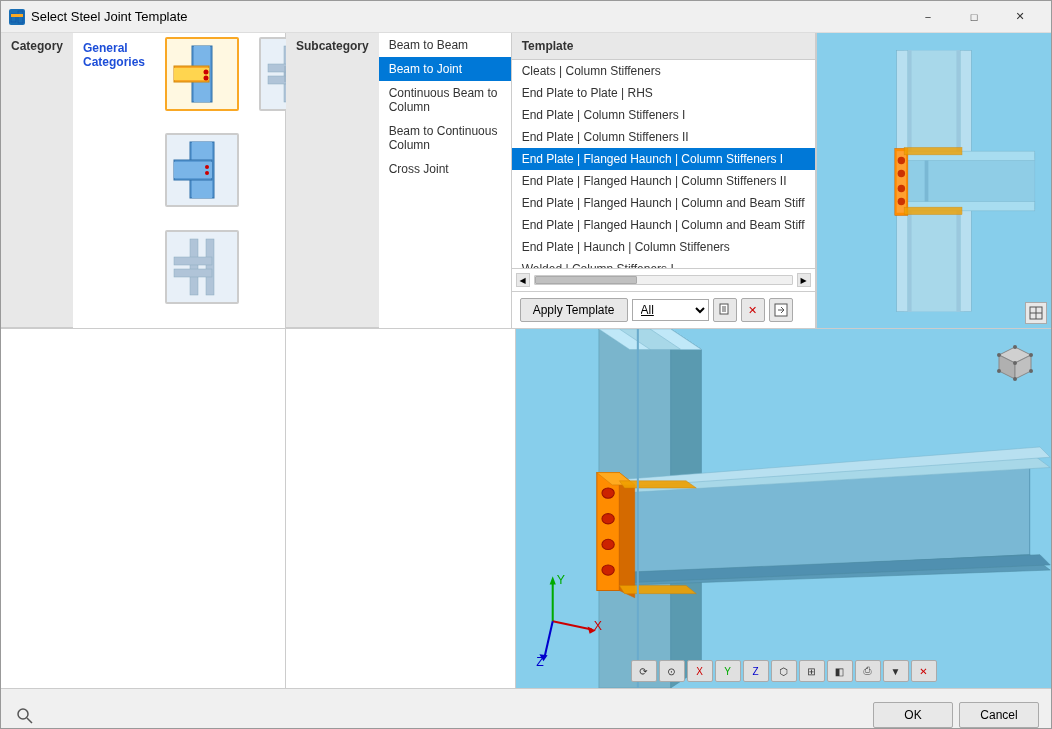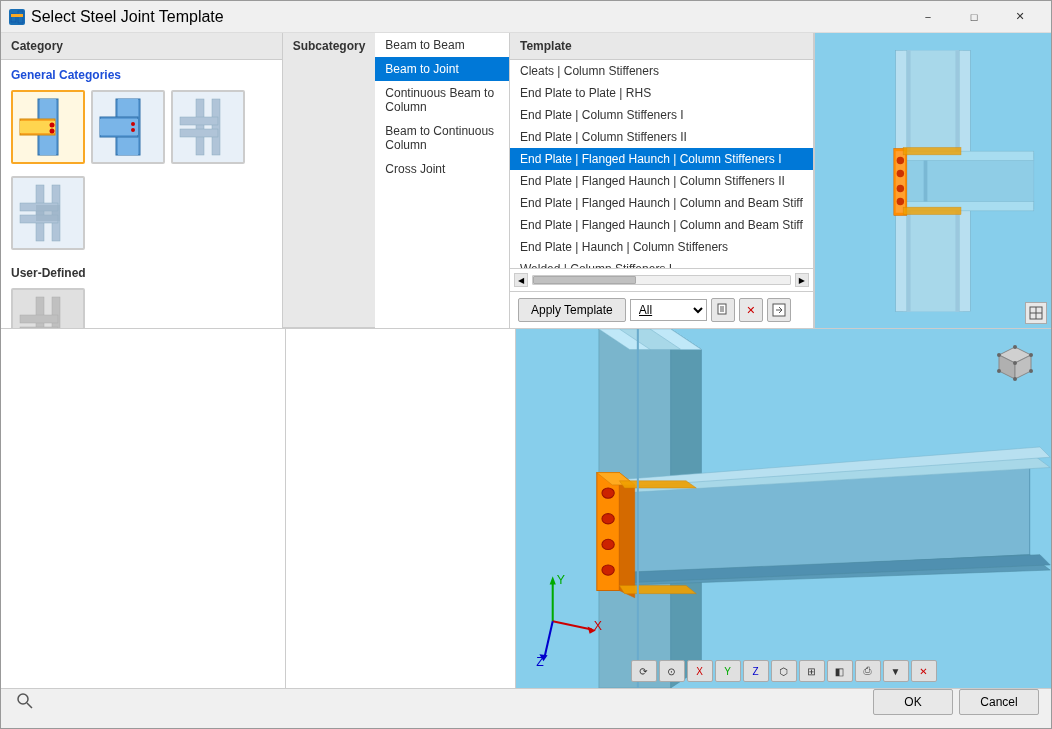--- a/index.html
+++ b/index.html
@@ -3,28 +3,28 @@
   <meta charset="utf-8">
   <style>
     * { box-sizing: border-box; margin: 0; padding: 0; font-family: 'Segoe UI', Arial, sans-serif; font-size: 12px; }
     body { background: #f0f0f0; width: 1052px; height: 729px; overflow: hidden; }
     
     .window { width: 1052px; height: 729px; background: #f0f0f0; border: 1px solid #999; display: flex; flex-direction: column; }
     
     .title-bar { background: #f0f0f0; height: 32px; display: flex; align-items: center; padding: 0 8px; border-bottom: 1px solid #ddd; flex-shrink: 0; }
     .title-bar-icon { width: 16px; height: 16px; margin-right: 6px; background: #1a6fb5; border-radius: 2px; display: flex; align-items: center; justify-content: center; }
     .title-bar-icon svg { width: 14px; height: 14px; }
-    .title-bar-text { flex: 1; font-size: 16px; color: #000; }
+    .title-bar-text { flex: 1; font-size: 13px; color: #000; }
     .title-bar-controls { display: flex; gap: 0; }
     .title-btn { width: 46px; height: 30px; border: none; background: transparent; cursor: pointer; display: flex; align-items: center; justify-content: center; font-size: 11px; color: #333; }
 
     .main-content { display: flex; flex: 1; overflow: hidden; }
 
     
-    .category-panel { width: 285px; background: white; border-right: 1px solid #ccc; display: flex; flex-direction: column; }
+    .category-panel { width: 285px; background: white; border-right: 1px solid #ccc; display: flex; flex-direction: row; }
     .panel-header { background: #e8e8e8; padding: 6px 10px; font-weight: 600; border-bottom: 1px solid #ccc; color: #333; }
     .category-section-title { padding: 8px 10px 4px; font-weight: 600; color: #1d4ed8; }
     .category-icons-row { display: flex; gap: 6px; padding: 4px 10px 8px; flex-wrap: wrap; }
     .category-icon-btn { width: 74px; height: 74px; border: 2px solid #ccc; background: #e8f0f8; cursor: pointer; display: flex; align-items: center; justify-content: center; border-radius: 2px; }
     .category-icon-btn.selected { border: 2px solid #f9a825; background: #fff8e1; }
     .category-icon-btn svg { width: 60px; height: 60px; }
     .user-defined-title { padding: 8px 10px 4px; font-weight: 600; color: #333; }
 
     
     .subcategory-panel { width: 230px; background: white; border-right: 1px solid #ccc; display: flex; }
@@ -56,21 +56,21 @@
     .bottom-left { width: 285px; background: white; border-right: 1px solid #ccc; }
     .bottom-mid { width: 230px; background: white; border-right: 1px solid #ccc; }
     .bottom-right { flex: 1; background: #87ceeb; position: relative; overflow: hidden; }
 
     
     .view-toolbar { position: absolute; bottom: 6px; left: 50%; transform: translateX(-50%); display: flex; gap: 2px; background: transparent; }
     .view-btn { width: 26px; height: 22px; background: #e0e0e0; border: 1px solid #aaa; cursor: pointer; display: flex; align-items: center; justify-content: center; font-size: 10px; border-radius: 2px; color: #333; }
     .view-cube { position: absolute; top: 10px; right: 10px; width: 52px; height: 52px; }
 
     
-    .footer { height: 40px; background: #f0f0f0; border-top: 1px solid #ccc; display: flex; align-items: flex-start; justify-content: space-between; padding: 0 12px; flex-shrink: 0; }
+    .footer { height: 40px; background: #f0f0f0; border-top: 1px solid #ccc; display: flex; align-items: flex-end; justify-content: space-between; padding: 0 12px; flex-shrink: 0; }
     .footer-left { display: flex; align-items: center; }
     .search-icon-btn { width: 24px; height: 24px; background: transparent; border: none; cursor: pointer; display: flex; align-items: center; justify-content: center; }
     .footer-buttons { display: flex; gap: 6px; }
     .footer-btn { width: 80px; height: 26px; border: 1px solid #aaa; background: #e8e8e8; cursor: pointer; font-size: 12px; border-radius: 2px; }
   </style>
 </head>
 <body>
 
 <div class="window">
 

